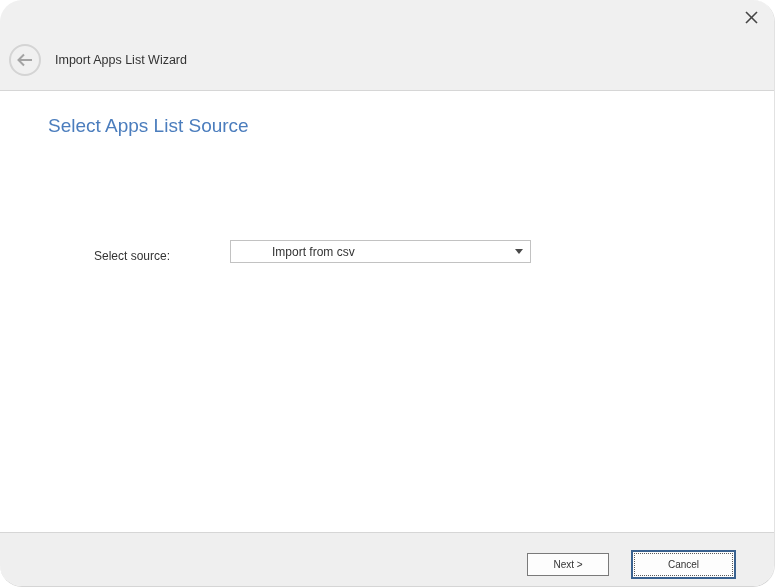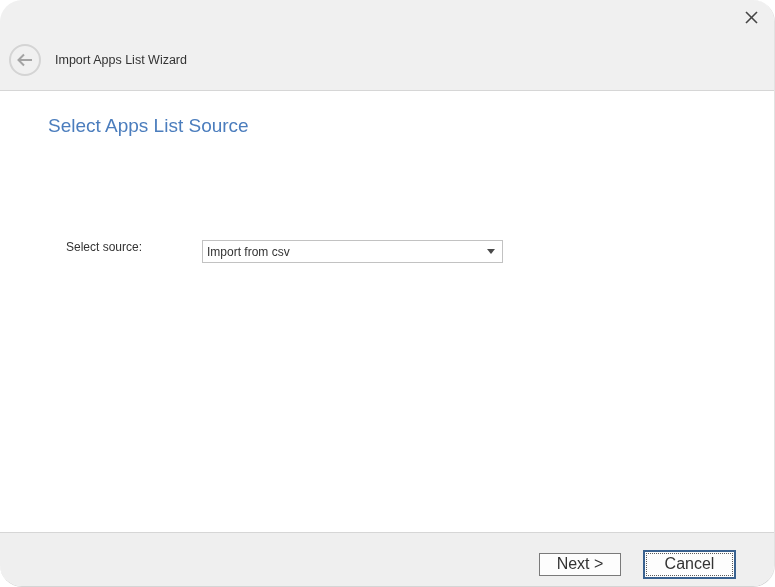--- a/index.html
+++ b/index.html
@@ -72,23 +72,23 @@
   }
   .page-heading {
     margin: 21px 0 0 48px;
     font-size: 19px;
     font-weight: normal;
     line-height: 27px;
     color: #4b7dbd;
   }
   .form-row {
     display: flex;
-    align-items: flex-start;
+    align-items: flex-end;
     margin-top: 101px;
-    padding-left: 66px;
+    padding-left: 94px;
   }
   .field-label {
     width: 136px;
     font-size: 12px;
     color: #333333;
   }
   .combobox {
     position: relative;
     width: 301px;
     height: 23px;
@@ -98,20 +98,21 @@
     align-items: center;
     cursor: default;
   }
   .combobox-value {
     flex: 1;
     padding-left: 4px;
     font-size: 12px;
     color: #333333;
     white-space: nowrap;
     overflow: hidden;
+    margin-left: 37px;
   }
   .combo-arrow {
     width: 0;
     height: 0;
     margin-right: 7px;
     border-left: 4px solid transparent;
     border-right: 4px solid transparent;
     border-top: 5px solid #494949;
   }
   
@@ -127,29 +128,29 @@
     align-items: center;
     justify-content: flex-end;
     padding: 9px 28px 0 0;
   }
   .btn {
     height: 23px;
     min-width: 82px;
     background: #fdfdfd;
     border: 1px solid #7a7a7a;
     font-family: "Liberation Sans", sans-serif;
-    font-size: 16px;
+    font-size: 10px;
     color: #333333;
     cursor: pointer;
     padding: 0 10px;
   }
   .btn-next { width: 82px; margin-right: 22px; }
   .btn-cancel {
     position: relative;
-    width: 93px;
+    width: 105px;
     height: 29px;
     margin-right: 10px;
     border: 2px solid #39618f;
   }
   .btn-cancel::after {
     content: "";
     position: absolute;
     inset: 1px;
     border: 1px dotted #5a5a5a;
     pointer-events: none;

